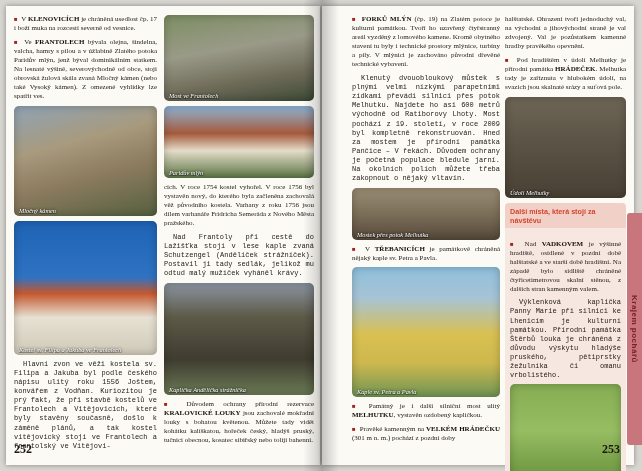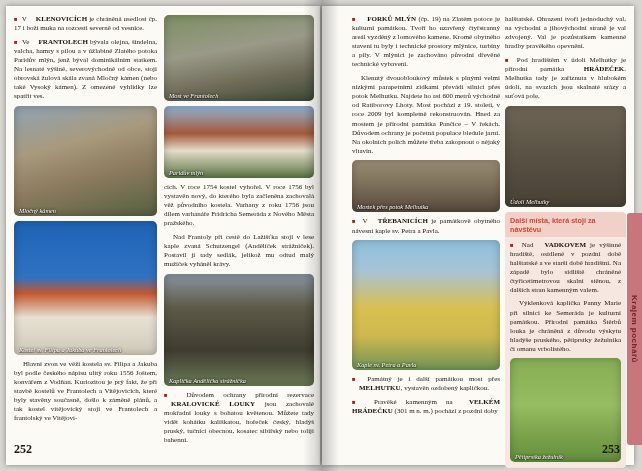--- a/index.html
+++ b/index.html
@@ -19,38 +19,38 @@
   .page.left .cols{padding:9px 6px 0 8px;}
   .page.right .cols{padding:9px 8px 0 30px;}
   .page.left .col1{width:143px;}
   .page.left .col2{width:150px;}
   .page.right .col1{width:148px;}
   .page.right .col2{width:121px;}
   .para{
     margin:0 0 4.5px;font-size:7px;line-height:1.3;color:#27211a;
     text-align:justify;
   }
-  .para.ind{text-indent:9px;}
-  .bld{font-weight:bold;color:#161008;margin-left:7px;}
+  .para.ind{text-indent:9px;font-family:Liberation Mono, monospace;}
+  .bld{font-weight:bold;color:#161008;}
   .blt{color:#a3241c;font-size:6px;letter-spacing:1px;}
   .photo{
     margin:0 0 5px;position:relative;border-radius:5px;overflow:hidden;
     box-shadow:inset 0 0 8px rgba(0,0,0,.25);
   }
   .photo figcaption{
     position:absolute;left:5px;bottom:2px;right:4px;
     font-style:italic;font-size:6.3px;color:#ffffff;
     text-shadow:0 1px 2px rgba(0,0,0,.9), 0 0 3px rgba(0,0,0,.7);
     white-space:nowrap;overflow:hidden;
   }
   .infobox{
     background:#f7e7e1;border-radius:4px;padding:5px 5px 6px;margin-top:2px;
   }
   .ibhead{
-    margin:-5px -5px 4px;padding:4px 5px 3px;border-radius:4px 4px 0 0;
+    margin:-5px -5px 12px;padding:4px 5px 3px;border-radius:4px 4px 0 0;
     background:#f1d0c8;color:#d6452f;font-weight:bold;font-size:7.2px;
     font-family:"Liberation Sans", sans-serif;
   }
   .infobox .para{margin-bottom:4px;}
   .infobox .photo{margin-bottom:0;}
   .pagenum{
     position:absolute;bottom:8px;font-size:12px;font-weight:bold;color:#1c1710;
     font-family:"Liberation Serif", serif;
   }
   .pagenum.pn-left{left:8px;}
@@ -108,37 +108,37 @@
   </div>
 
   <div class="page right">
     <div class="cols">
       <div class="col col1">
           <p class="para"><span class="blt">■ </span><span class="bld">FORKŮ MLÝN</span><span> (čp. 19) na Zlatém potoce je kulturní památkou. Tvoří ho uzavřený čtyřstranný areál vyzděný z lomového kamene. Kromě obytného stavení tu byly i technické prostory mlýnice, turbíny a pily. V mlýnici je zachováno původní dřevěné technické vybavení.</span></p>
           <p class="para ind"><span>Klenutý dvouobloukový můstek s plnými velmi nízkými parapetními zídkami převádí silnici přes potok Melhutku. Najdete ho asi 600 metrů východně od Ratiborovy Lhoty. Most pochází z 19. století, v roce 2009 byl kompletně rekonstruován. Hned za mostem je přírodní památka Pančice – V řekách. Důvodem ochrany je početná populace bledule jarní. Na okolních polích můžete třeba zakopnout o nějaký vltavín.</span></p>
           <figure class="photo" style="height: 52px; background: linear-gradient(rgb(154, 141, 117) 0%, rgb(123, 110, 88) 50%, rgb(85, 72, 58) 100%);">
             <figcaption>Mostek přes potok Melhutka</figcaption>
           </figure>
-          <p class="para"><span class="blt">■ </span><span>V </span><span class="bld">TŘEBANICÍCH</span><span> je památkově obytného návesní kaple sv. Petra a Pavla.</span></p>
+          <p class="para"><span class="blt">■ </span><span>V </span><span class="bld">TŘEBANICÍCH</span><span> je památkově chráněná nějaký kaple sv. Petra a Pavla.</span></p>
           <figure class="photo" style="height: 130px; background: linear-gradient(rgb(143, 192, 221) 0%, rgb(167, 195, 213) 24%, rgb(217, 192, 81) 52%, rgb(205, 184, 78) 74%, rgb(111, 148, 84) 100%);">
             <figcaption>Kaple sv. Petra a Pavla</figcaption>
           </figure>
-          <p class="para"><span class="blt">■ </span><span>Památný je i další památkou most přes </span><span class="bld">MELHUTKU</span><span>, vystavěn ozdobený kapličkou.</span></p>
+          <p class="para"><span class="blt">■ </span><span>Památný je i další silniční most ulitý </span><span class="bld">MELHUTKU</span><span>, vystavěn ozdobený kapličkou.</span></p>
           <p class="para"><span class="blt">■ </span><span>Pravěké kamenným na </span><span class="bld">VELKÉM HRÁDEČKU</span><span> (301 m n. m.) pochází z pozdní doby</span></p>
         </div>
       <div class="col col2">
           <p class="para"><span>halštatské. Ohrazení tvoří jednoduchý val, na východní a jihovýchodní straně je val zdvojený. Val je pozůstatkem kamenné hradby pravěkého opevnění.</span></p>
           <p class="para"><span class="blt">■ </span><span>Pod hradištěm v údolí Melhutky je přírodní památka </span><span class="bld">HRÁDEČEK</span><span>. Melhutka tady je zaříznuta v hlubokém údolí, na svazích jsou skalnaté srázy a suťová pole.</span></p>
           <figure class="photo" style="height: 101px; background: linear-gradient(rgb(110, 101, 86) 0%, rgb(90, 82, 68) 48%, rgb(72, 64, 52) 100%);">
             <figcaption>Údolí Melhutky</figcaption>
           </figure>
           <div class="infobox">
             <div class="ibhead">Další místa, která stojí za návštěvu</div>
             <p class="para"><span class="blt">■ </span><span>Nad </span><span class="bld">VADKOVEM</span><span> je výšinné hradiště, osídlené v pozdní době halštatské a ve starší době hradištní. Na západě bylo sídliště chráněné čtyřicetimetrovou skalní stěnou, z dalších stran kamenným valem.</span></p>
-            <p class="para ind"><span>Výklenková kaplička Panny Marie při silnici ke Semeráda je kulturní památkou. Přírodní památka Štěrbů louka je chráněná z důvodu výskytu hladýše pruského, pětiprstky žežulníka či omanu vrbolistého.</span></p>
+            <p class="para ind"><span>Výklenková kaplička Panny Marie při silnici ke Lhenicím je kulturní památkou. Přírodní památka Štěrbů louka je chráněná z důvodu výskytu hladýše pruského, pětiprstky žežulníka či omanu vrbolistého.</span></p>
             <figure class="photo" style="height: 104px; background: linear-gradient(rgb(134, 173, 83) 0%, rgb(151, 189, 98) 45%, rgb(122, 162, 75) 75%, rgb(100, 143, 62) 100%);">
               <figcaption>Pětiprstka žežulník</figcaption>
             </figure>
           </div>
         </div>
     </div>
     <div class="pagenum pn-right">253</div>
   </div>
 
   <div class="tab">

